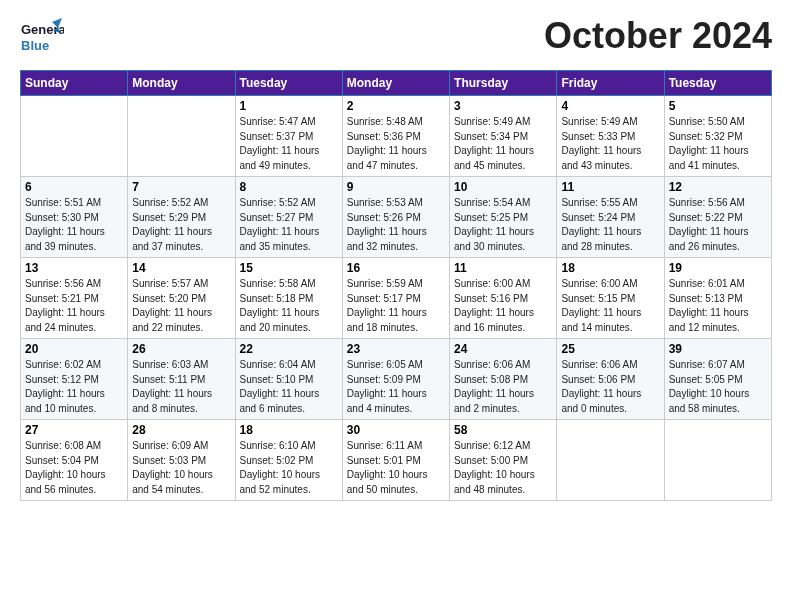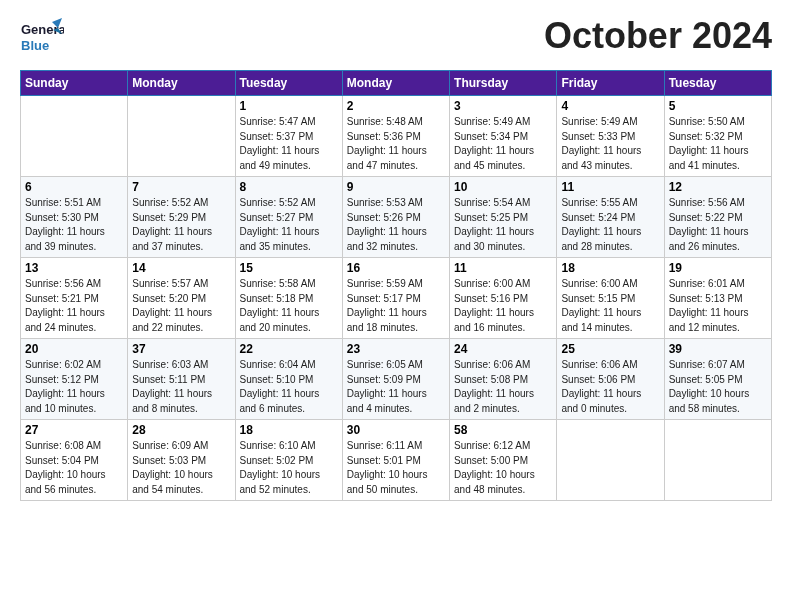--- a/index.html
+++ b/index.html
@@ -199,21 +199,21 @@
             <span class="day-num">19</span>
             <div class="day-info">Sunrise: 6:01 AM<br>Sunset: 5:13 PM<br>Daylight: 11 hours and 12 minutes.</div>
           </td>
         </tr>
         <tr>
           <td>
             <span class="day-num">20</span>
             <div class="day-info">Sunrise: 6:02 AM<br>Sunset: 5:12 PM<br>Daylight: 11 hours and 10 minutes.</div>
           </td>
           <td>
-            <span class="day-num">37</span>
+            <span class="day-num">26</span>
             <div class="day-info">Sunrise: 6:03 AM<br>Sunset: 5:11 PM<br>Daylight: 11 hours and 8 minutes.</div>
           </td>
           <td>
             <span class="day-num">22</span>
             <div class="day-info">Sunrise: 6:04 AM<br>Sunset: 5:10 PM<br>Daylight: 11 hours and 6 minutes.</div>
           </td>
           <td>
             <span class="day-num">23</span>
             <div class="day-info">Sunrise: 6:05 AM<br>Sunset: 5:09 PM<br>Daylight: 11 hours and 4 minutes.</div>
           </td>

